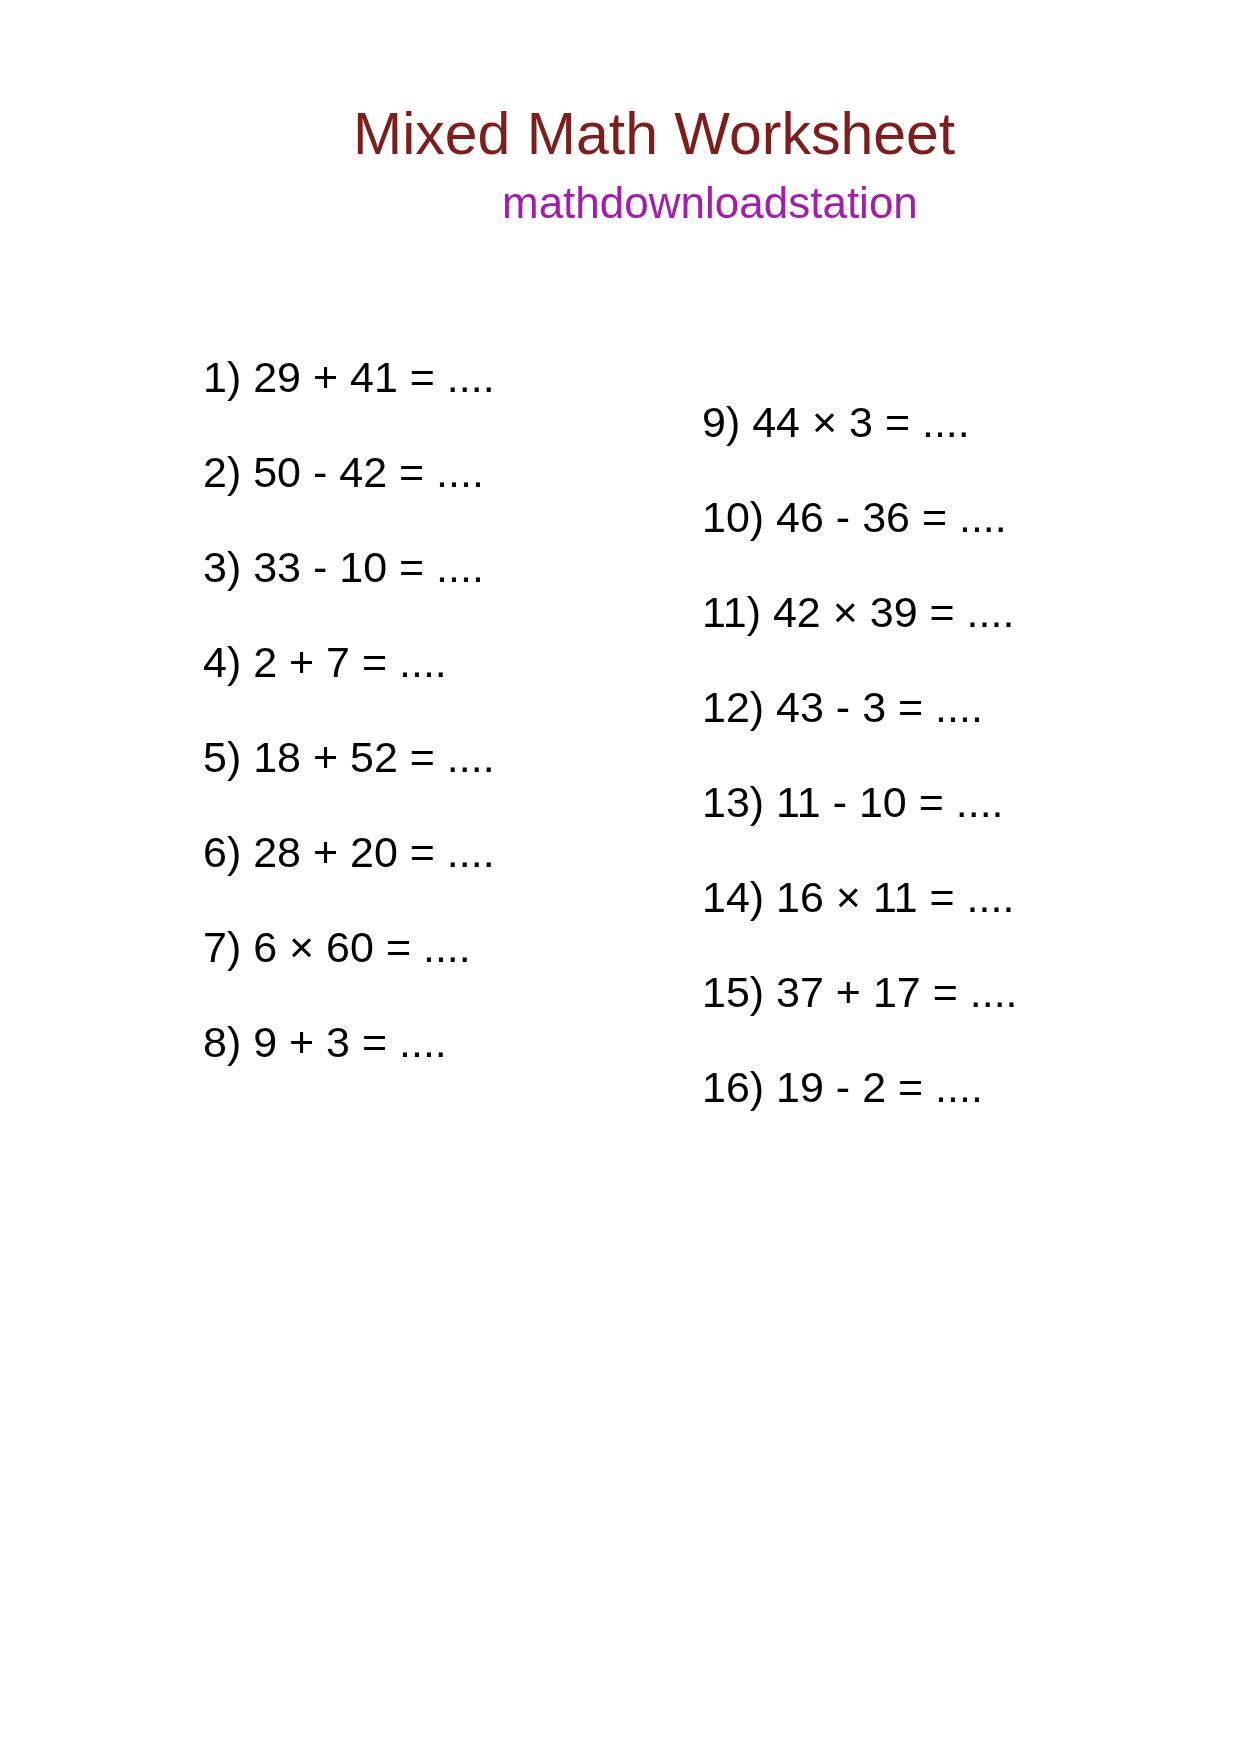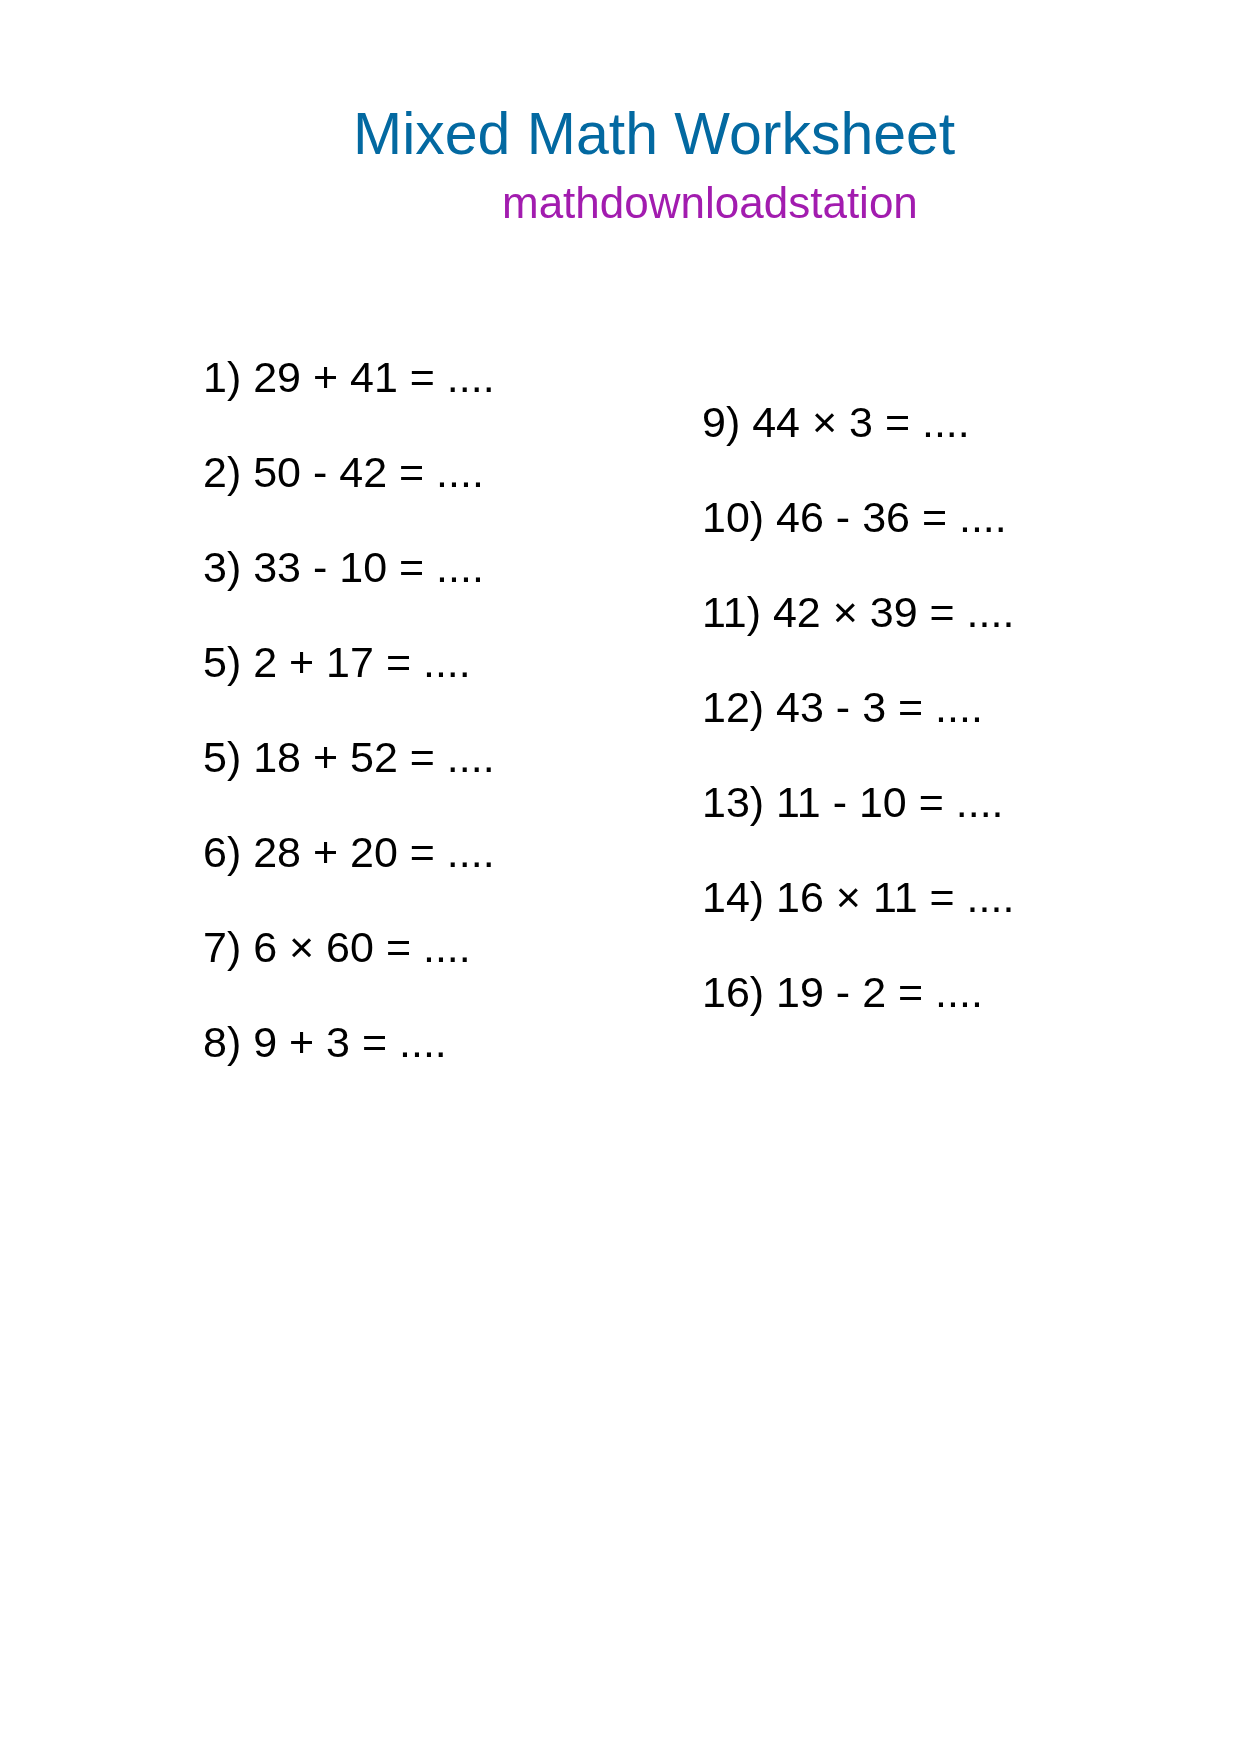--- a/index.html
+++ b/index.html
@@ -15,21 +15,21 @@
       font-family: "Liberation Sans", sans-serif;
       color: #000000;
     }
     .title {
       position: absolute;
       left: 353px;
       top: 105px;
       font-size: 59px;
       line-height: 59px;
       white-space: nowrap;
-      color: #0369a1;
+      color: #7f1d1d;
     }
     .subtitle {
       position: absolute;
       left: 502px;
       top: 181px;
       font-size: 44px;
       line-height: 44px;
       white-space: nowrap;
       color: #a21caf;
     }
@@ -50,28 +50,29 @@
 </head>
 <body>
 
 <div class="title">Mixed Math Worksheet</div>
 <div class="subtitle">mathdownloadstation</div>
 
 <div class="column left">
   <div class="problem">1) 29 + 41 = ....</div>
   <div class="problem">2) 50 - 42 = ....</div>
   <div class="problem">3) 33 - 10 = ....</div>
-  <div class="problem">5) 2 + 17 = ....</div>
+  <div class="problem">4) 2 + 7 = ....</div>
   <div class="problem">5) 18 + 52 = ....</div>
   <div class="problem">6) 28 + 20 = ....</div>
   <div class="problem">7) 6 × 60 = ....</div>
   <div class="problem">8) 9 + 3 = ....</div>
 </div>
 
 <div class="column right">
   <div class="problem">9) 44 × 3 = ....</div>
   <div class="problem">10) 46 - 36 = ....</div>
   <div class="problem">11) 42 × 39 = ....</div>
   <div class="problem">12) 43 - 3 = ....</div>
   <div class="problem">13) 11 - 10 = ....</div>
   <div class="problem">14) 16 × 11 = ....</div>
+  <div class="problem">15) 37 + 17 = ....</div>
   <div class="problem">16) 19 - 2 = ....</div>
 </div>
 
 </body></html>

